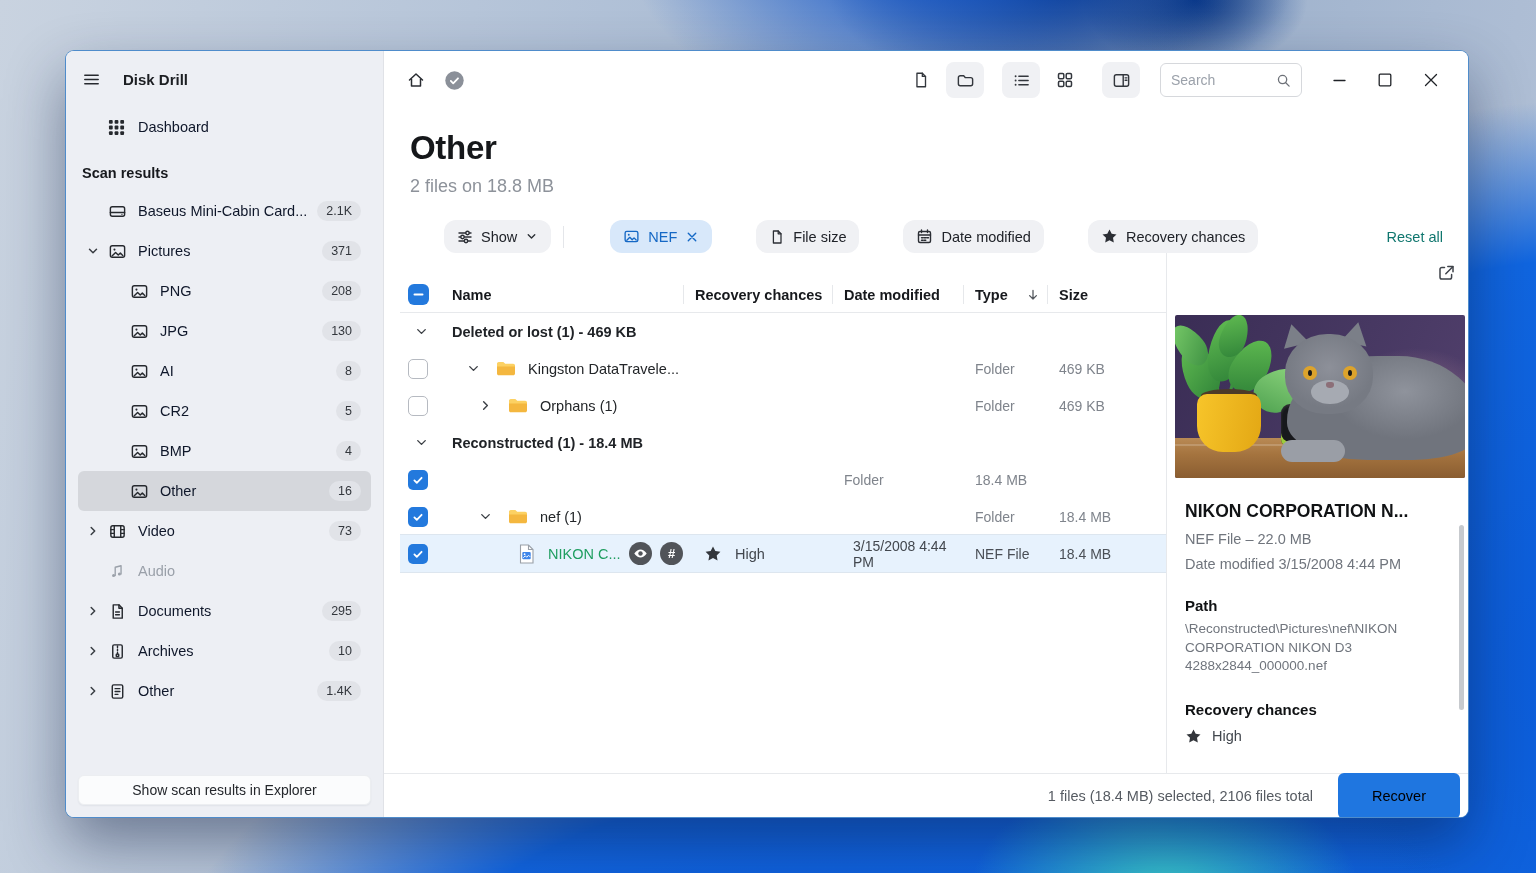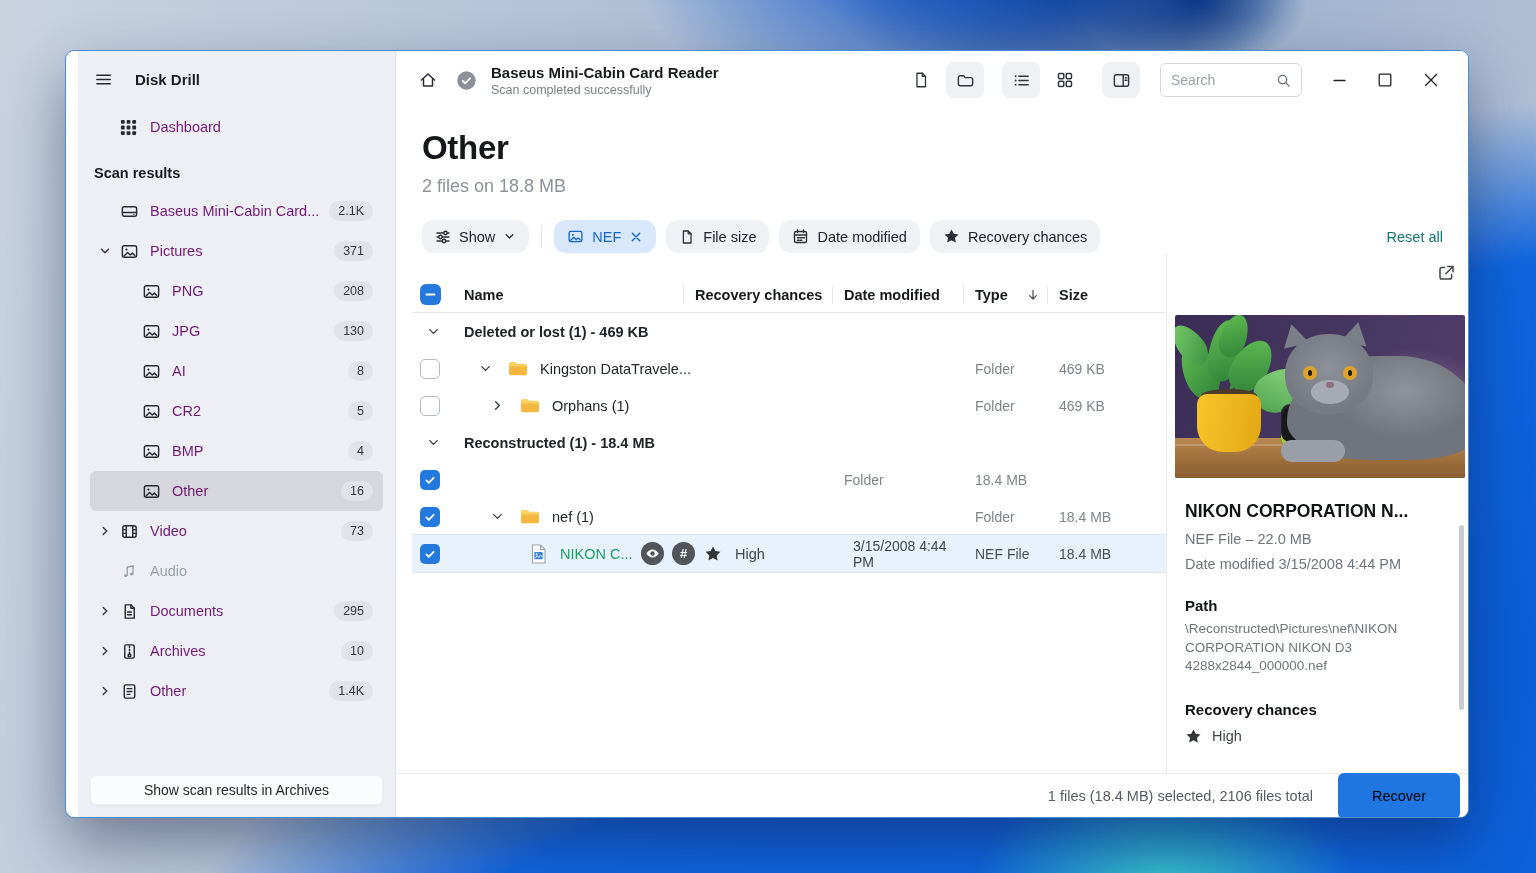--- a/index.html
+++ b/index.html
@@ -18,32 +18,31 @@
       linear-gradient(100deg, #c9d3e0 0%, #aebfd6 40%, #9db1cc 70%, #b5c3d8 100%);
   }
   .i { display:block; flex:none; }
   [data-interactable="true"] { cursor:pointer; }
 
   
   .window {
     position:absolute; left:66px; top:51px; width:1402px; height:766px;
     border-radius:8px; overflow:hidden; display:flex; background:#fff;
     box-shadow:0 0 0 1px #4f8ccb, 0 26px 60px rgba(8,22,58,.45);
-    padding-left:12px;
   }
 
   
   .sidebar { width:318px; flex:none; background:#edeff4; border-right:1px solid #e0e2e7; display:flex; flex-direction:column; }
   .sb-header { height:56px; flex:none; display:flex; align-items:center; padding:0 16px; gap:22px; }
   .sb-title { font-size:15px; font-weight:700; color:#1c1e22; }
   .sb-nav { flex:1; padding:0 12px; overflow:hidden; }
   .sb-item { height:40px; display:flex; align-items:center; border-radius:6px; padding:0 10px 0 8px; }
   .sb-item .chev { width:22px; display:flex; color:#3a3e44; flex:none; }
   .sb-item .ic { width:30px; display:flex; color:#26292e; flex:none; }
-  .sb-item .lbl { flex:1; font-size:14.5px; color:#701a75; white-space:nowrap; overflow:hidden; text-overflow:ellipsis; padding-right:8px; }
+  .sb-item .lbl { flex:1; font-size:14.5px; color:#0f172a; white-space:nowrap; overflow:hidden; text-overflow:ellipsis; padding-right:8px; }
   .badge { background:#e1e3e8; border-radius:11px; padding:3px 9px; font-size:12.5px; color:#33373d; flex:none; }
   .sb-item.indent { padding-left:30px; }
   .sb-item.selected { background:#d5d7dc; }
   .sb-item.disabled .lbl, .sb-item.disabled .ic { color:#9aa0a9; }
   .sb-section { font-size:14.5px; font-weight:700; color:#17191d; padding:18px 4px 10px 4px; }
   .sb-bottom-btn {
     margin:12px; height:30px; flex:none; background:#fbfcfd; border:1px solid #eceef1;
     border-radius:6px; display:flex; align-items:center; justify-content:center;
     font-size:14px; color:#24272c; box-shadow:0 1px 2px rgba(20,30,50,.06);
   }
@@ -64,21 +63,21 @@
   .search input { border:0; outline:0; flex:1; min-width:0; font-size:14px; color:#333; background:transparent; font-family:inherit; }
   .search input::placeholder { color:#9ba1aa; }
   .search .sic { color:#6d7178; }
   .winctl { display:flex; margin-left:14px; }
   .wc { width:46px; height:40px; display:flex; align-items:center; justify-content:center; color:#1f2227; }
 
   .header-block { padding:20px 25px 0 26px; flex:none; }
   .page-title { font-size:33px; font-weight:700; color:#15171a; letter-spacing:-.3px; }
   .page-sub { font-size:18px; color:#8d929a; margin-top:9px; }
   .filterbar { display:flex; align-items:center; gap:10px; margin-top:23px; }
-  .fbtn { height:33px; display:flex; align-items:center; gap:8px; padding:0 13px; background:#f0f1f4; border-radius:12px; font-size:14.5px; color:#202329; }
+  .fbtn { height:33px; display:flex; align-items:center; gap:8px; padding:0 13px; background:#f0f1f4; border-radius:12px; font-size:14.5px; color:#202329;margin-left:34px; }
   .fbtn .fic { color:#2b2e34; }
   .fdiv { width:1px; height:22px; background:#e4e6ea; margin:0 2px; }
   .chip { background:#d8e8fa; color:#1568c5; }
   .chip .fic { color:#1568c5; }
   .reset { margin-left:auto; color:#0f766e; font-size:14.5px; }
 
   .content-row { flex:1; display:flex; min-height:0; }
   .table-area { flex:1; min-width:0; padding:24px 0 0 16px; }
   .tgrid { display:grid; grid-template-columns:44px minmax(0,1fr) 149px 131px 84px 119px; align-items:center; }
   .table-header { height:36px; border-bottom:1px solid #e7e9ec; font-size:14.5px; font-weight:700; color:#17191d; }
@@ -381,42 +380,38 @@
           <svg class="i" width="19" height="19" viewBox="0 0 20 20" fill="none" stroke="currentColor" stroke-width="1.5" stroke-linecap="round">
               <rect x="4.5" y="3" width="11" height="14" rx="1.5"></rect>
               <path d="M7.5 7h5M7.5 10h5M7.5 13h3"></path>
             </svg>
         </span>
         <span class="lbl" data-interactable="false">Other</span>
         <span class="badge" data-interactable="false">1.4K</span>
       </div>
     </div>
 
-    <div class="sb-bottom-btn" data-interactable="true">Show scan results in Archives</div>
+    <div class="sb-bottom-btn" data-interactable="true">Show scan results in Explorer</div>
   </div>
 
   <div class="main" data-interactable="false">
 
     <div class="toolbar" data-interactable="false">
       <span class="tb-home" data-interactable="true">
         <svg class="i" width="20" height="20" viewBox="0 0 20 20" fill="none" stroke="currentColor" stroke-width="1.5" stroke-linecap="round" stroke-linejoin="round">
             <path d="M3.5 10L10 4l6.5 6"></path>
             <path d="M5.5 9.3V16h9V9.3"></path>
           </svg>
       </span>
       <span class="status-ic" data-interactable="false">
         <svg class="i" width="21" height="21" viewBox="0 0 21 21">
             <circle cx="10.5" cy="10.5" r="9.2" fill="#8b9099"></circle>
             <path d="M6.8 10.9l2.4 2.4 4.8-5" stroke="#fff" stroke-width="1.8" fill="none" stroke-linecap="round" stroke-linejoin="round"></path>
           </svg>
       </span>
-      <div class="title-block" data-interactable="false">
-        <div class="t1" data-interactable="false">Baseus Mini-Cabin Card Reader</div>
-        <div class="t2" data-interactable="false">Scan completed successfully</div>
-      </div>
       <div class="tb-spacer"></div>
 
       <span class="tb-btn" data-interactable="true">
         <span data-interactable="false" style="display:flex;">
           <svg class="i" width="18" height="18" viewBox="0 0 20 20" fill="none" stroke="currentColor" stroke-width="1.5" stroke-linecap="round" stroke-linejoin="round">
               <path d="M5.5 2.5h6l3.5 3.5v11.5h-9.5z"></path>
               <path d="M11.5 2.5V6H15"></path>
             </svg>
         </span>
       </span>

